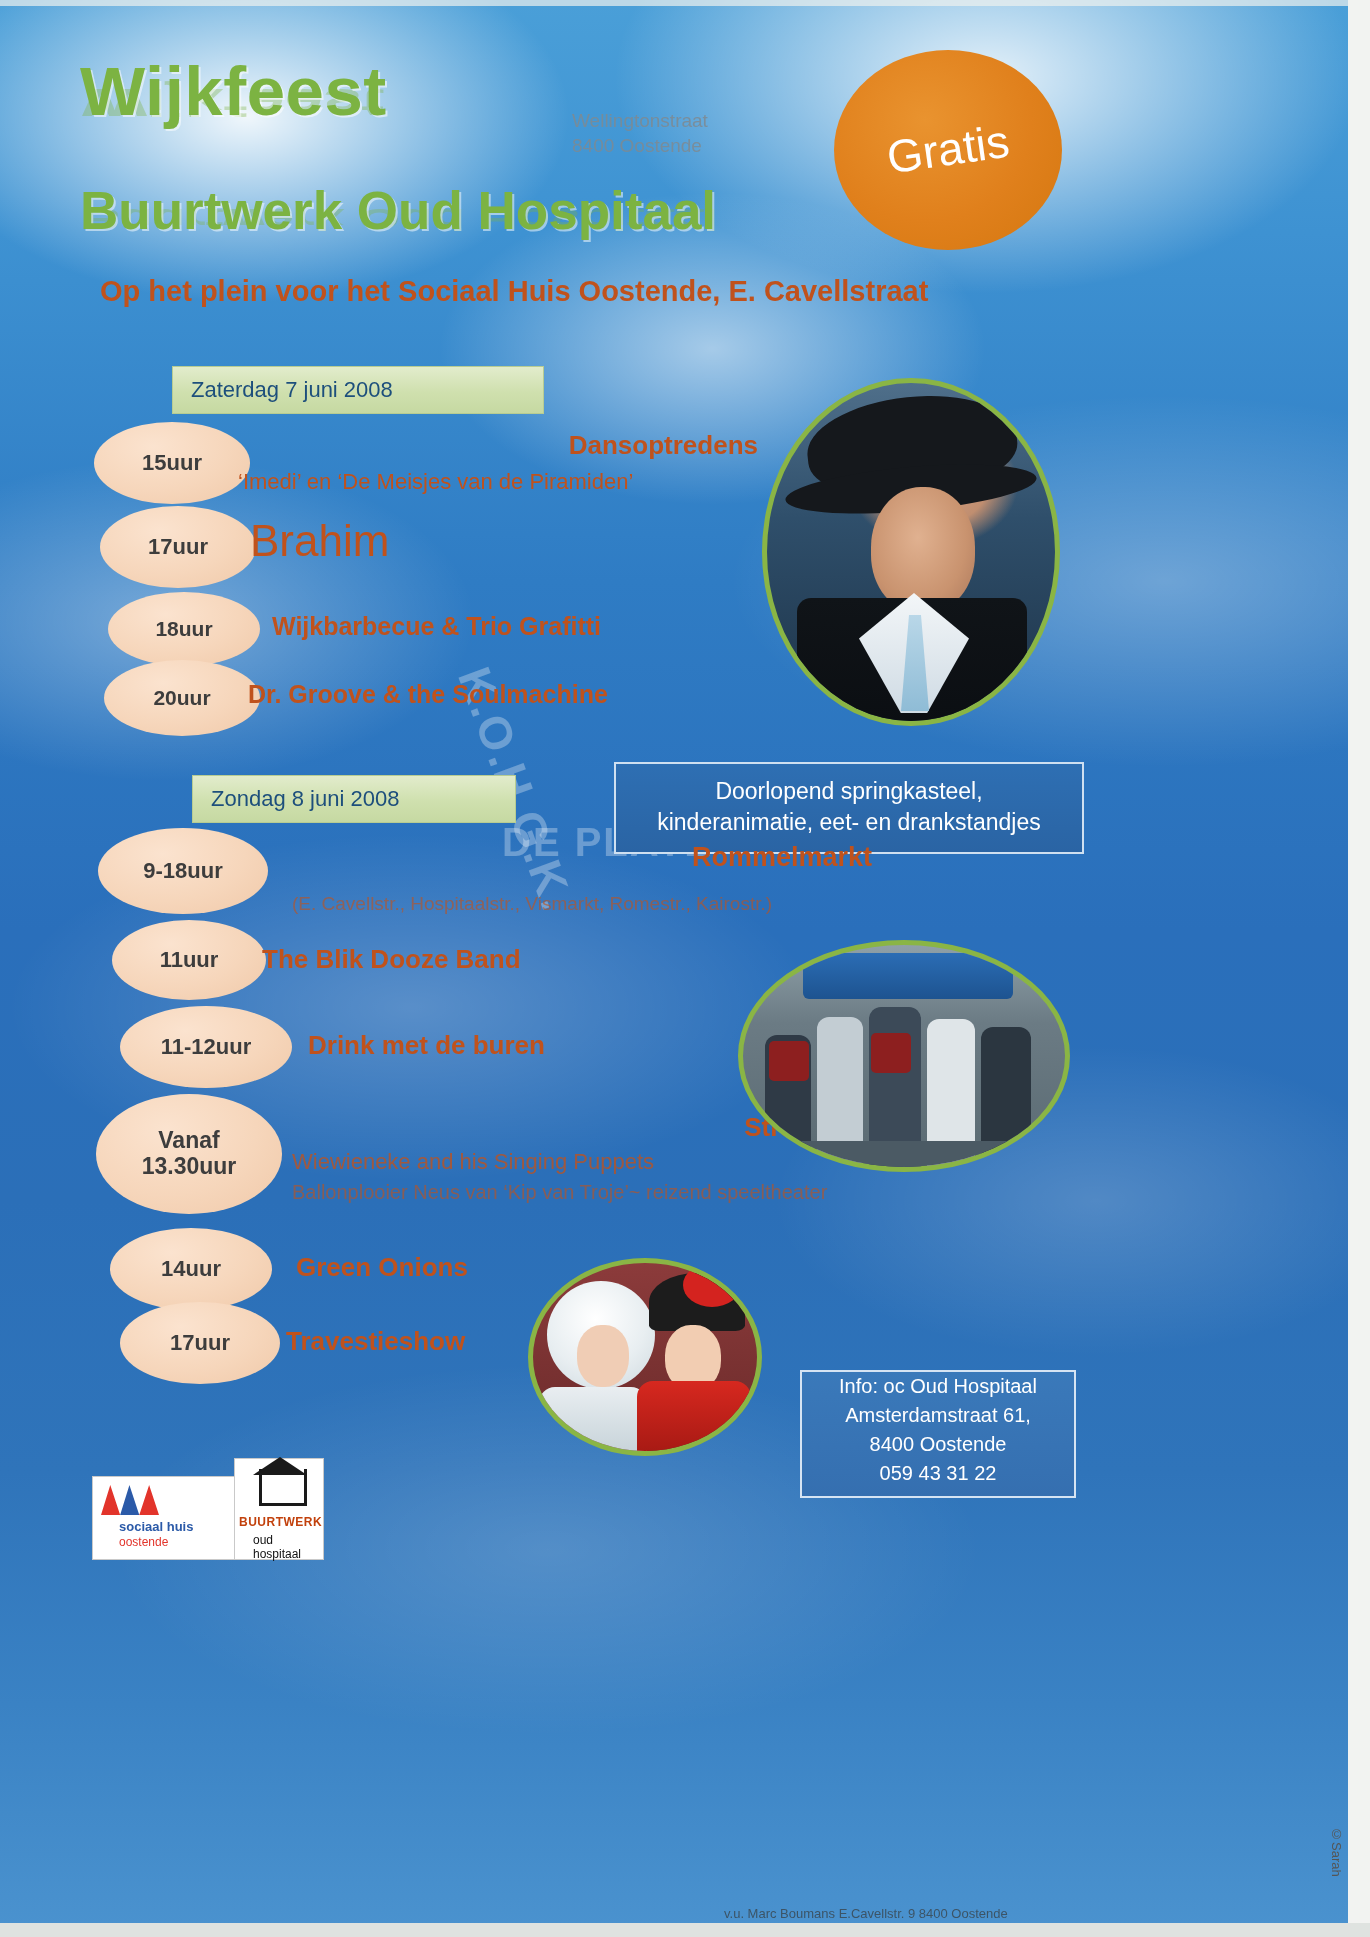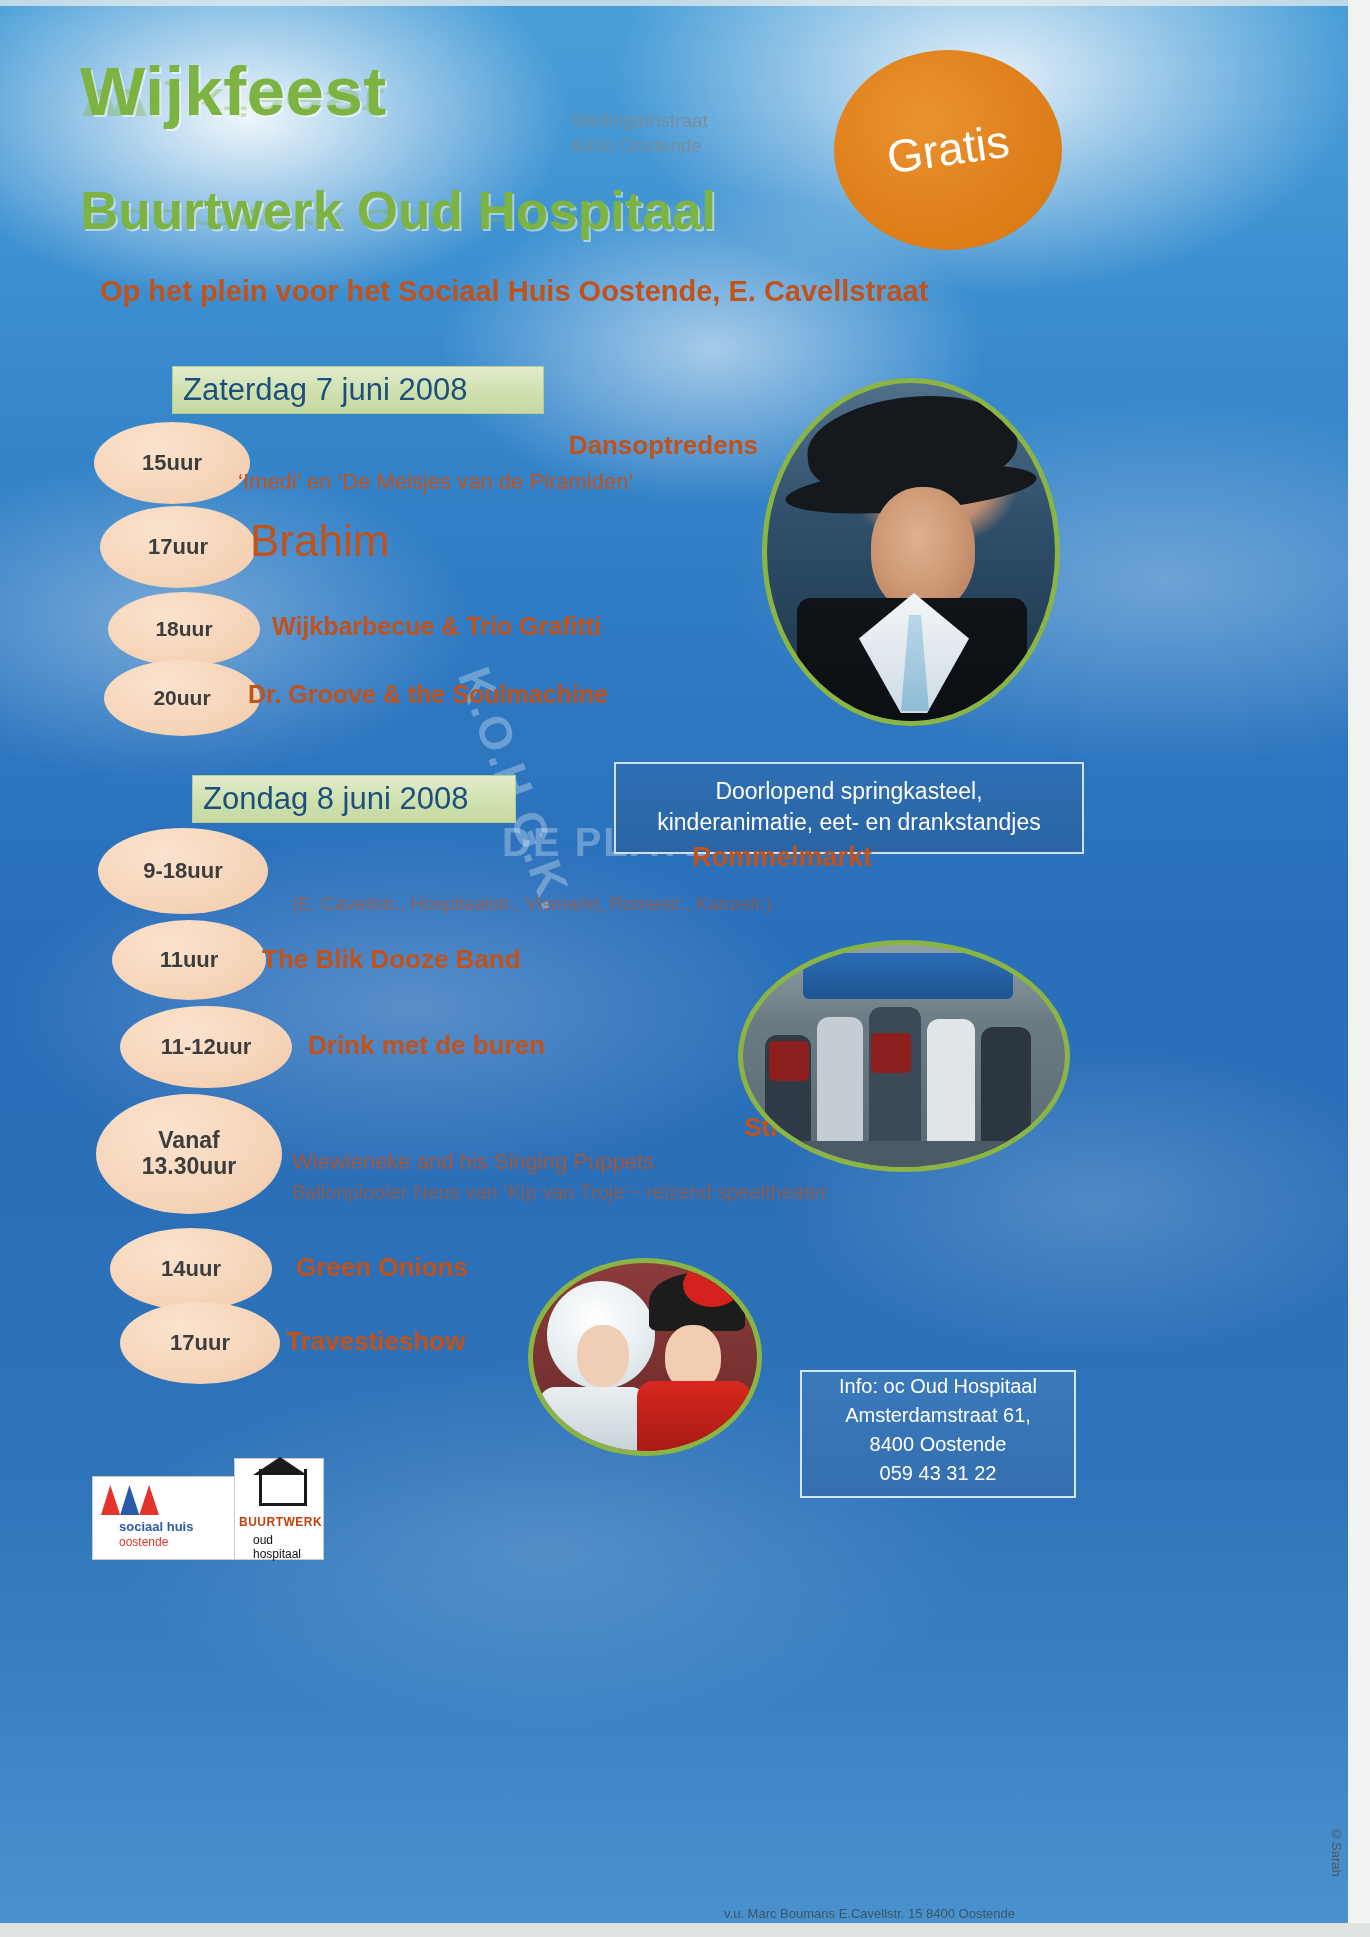--- a/index.html
+++ b/index.html
@@ -74,21 +74,21 @@
   }
 
   
   .daybanner{
     position:absolute;height:46px;
     background:linear-gradient(180deg,#e2eccc 0%, #cfe0ae 55%, #c6d9a2 100%);
     border:1px solid #b7cc92;
     display:flex;align-items:center;
   }
   .daybanner span{
-    font-size:31px;color:#1d4f7c;padding-left:10px;font-weight:500;
+    font-size:22px;color:#1d4f7c;padding-left:18px;font-weight:500;
   }
   #day1{left:172px;top:366px;width:370px;}
   #day2{left:192px;top:775px;width:322px;}
 
   
   .oval{
     position:absolute;
     background:radial-gradient(ellipse at 38% 30%, #fbe3cf 0%, #f6d6bb 55%, #f0c9a9 100%);
     border-radius:50%;
     display:flex;align-items:center;justify-content:center;
@@ -411,15 +411,15 @@
   </div>
 
   <div class="logo" id="logo-buurt">
     <div class="house"></div>
     <div class="roof2"></div>
     <div class="bt1">BUURTWERK</div>
     <div class="bt2">oud hospitaal</div>
   </div>
 
   <div class="credit">©Sarah</div>
-  <div class="footer-note">v.u. Marc Boumans  E.Cavellstr. 15  8400 Oostende</div>
+  <div class="footer-note">v.u. Marc Boumans  E.Cavellstr. 9  8400 Oostende</div>
 
 </div>
 
 </body></html>

